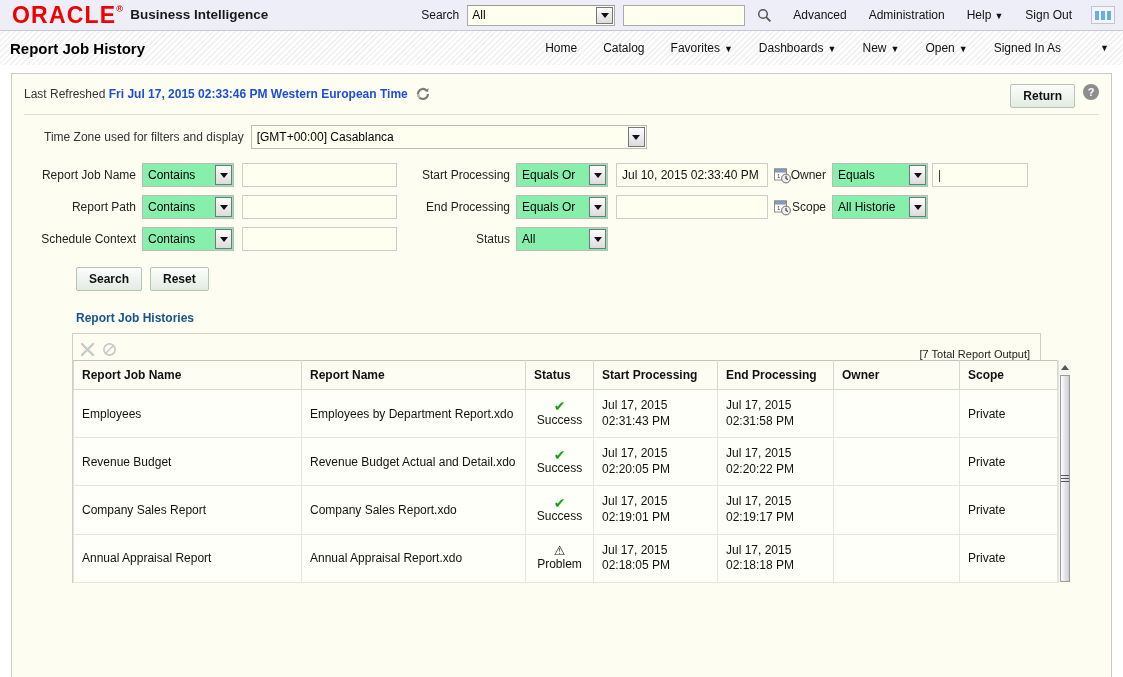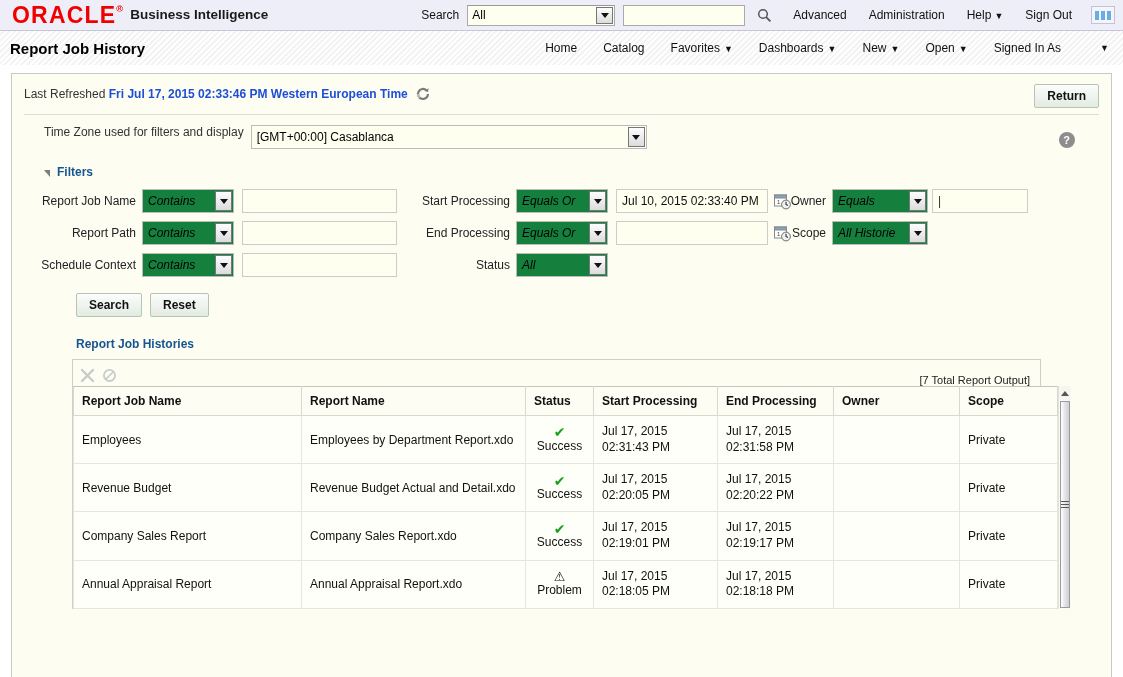--- a/index.html
+++ b/index.html
@@ -205,23 +205,21 @@
   .refresh-text { font-size: 12px; color: #333; padding-top: 3px; }
   .refresh-text b { color: #1d4ed8; }
   .refresh-icon {
     display: inline-block;
     margin-left: 5px;
     vertical-align: -3px;
   }
   .refresh-right {
     margin-left: auto;
     display: flex;
-    align-items: center;
-    gap: 24px;
-    flex-direction: column;
+    gap: 8px;
   }
   .btn {
     border: 1px solid #b5c4b5;
     background: linear-gradient(#fbfdfb, #e2ebe2);
     border-radius: 2px;
     font-size: 12px;
     font-weight: bold;
     color: #111;
     padding: 4px 12px;
     cursor: pointer;
@@ -242,21 +240,21 @@
 
   .hr-sep {
     border: none;
     border-top: 1px solid #ddddd4;
     margin: 0 0 0 0;
   }
 
   
   .tz-row {
     display: flex;
-    align-items: flex-start;
+    align-items: center;
     padding: 10px 0 10px 0;
   }
   .tz-label { font-size: 12px; color: #333; margin-right: 7px; margin-left: 20px; }
   .tz-select {
     width: 396px;
     height: 24px;
     background: #fffff0;
     border: 1px solid #bbb;
     display: flex;
     align-items: center;
@@ -293,30 +291,29 @@
   }
   .flabel {
     font-size: 12px;
     color: #222;
     text-align: right;
     padding-right: 6px;
     white-space: nowrap;
   }
   .fselect {
     height: 24px;
-    background: #15803d;
+    background: #86efac;
     border: 1px solid #bbb;
     display: flex;
     align-items: center;
     padding-left: 5px;
     font-size: 12px;
     box-sizing: border-box;
     position: relative;
     width: 92px;
-    font-style: italic;
   }
   .fselect.wide { width: 96px; text-align: right; }
   .finput {
     height: 24px;
     width: 155px;
     background: #fffff0;
     border: 1px solid #ccc;
     box-sizing: border-box;
     font-size: 12px;
     padding-left: 5px;
@@ -526,24 +523,20 @@
   <hr class="hr-sep">
 
   <div class="tz-row">
     <span class="tz-label">Time Zone used for filters and display</span>
     <div class="tz-select">
       <span>[GMT+00:00] Casablanca</span>
       <span class="sel-arrow"></span>
     </div>
   </div>
 
-  <div class="filters-head">
-    <span class="tri-down"></span>
-    <span class="filters-title">Filters</span>
-  </div>
 
   <div class="filter-grid">
 
     <span class="flabel">Report Job Name</span>
     <div class="fselect">
           <span>Contains</span>
           <span class="sel-arrow"></span>
         </div>
     <input class="finput" type="text" value="" style="">
 

